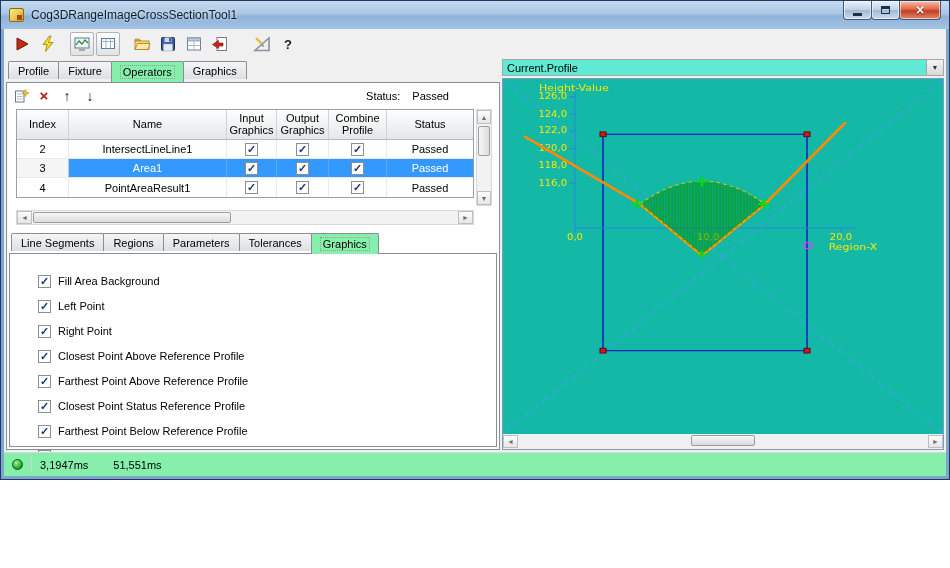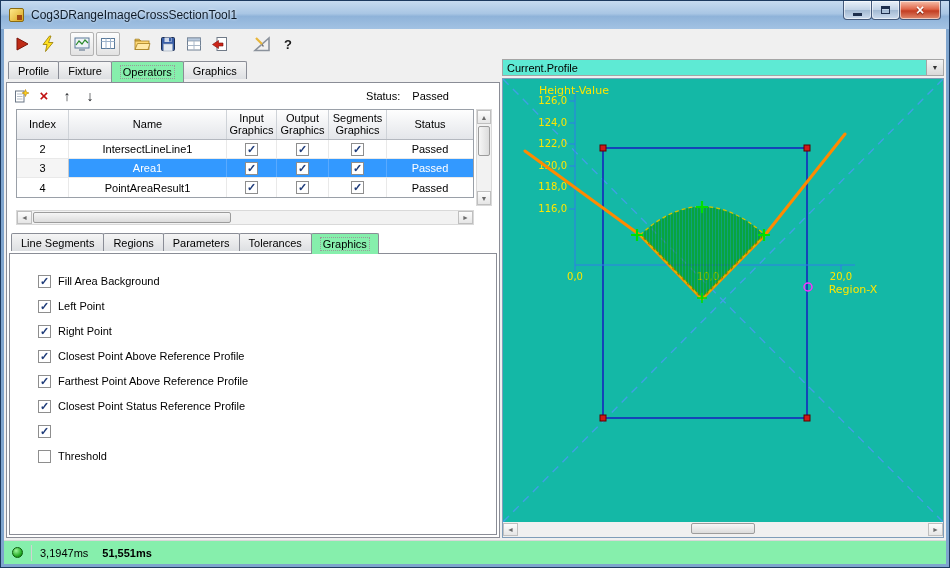--- a/index.html
+++ b/index.html
@@ -1,19 +1,19 @@
 <!DOCTYPE html>
 <html><head>
 <meta charset="utf-8">
 <style>
   * { margin:0; padding:0; box-sizing:border-box; }
   body { font-family:"Liberation Sans", sans-serif; font-size:11px; color:#000; background:#ffffff; }
 
   
-  .window { position:relative; width:950px; height:568px; border:1px solid #1d3a5f;
+  .window { position:relative; width:950px; height:480px; border:1px solid #1d3a5f;
             background:#7fa5ce; overflow:hidden; }
   .titlebar { position:relative; height:28px; display:flex; align-items:center; padding:0 8px;
               background:linear-gradient(180deg,#c7dbf0 0%,#a9c6e4 45%,#8fb3d9 55%,#a2c2e3 100%); }
   .app-icon { width:15px; height:14px; border:1px solid #8a6a10; border-radius:2px;
               background:linear-gradient(135deg,#ffe98a,#d9a520); position:relative; flex:0 0 auto; }
   .app-icon::after { content:""; position:absolute; right:1px; bottom:1px; width:5px; height:5px; background:#a34a12; }
   .title-text { margin-left:7px; font-size:12px; color:#0d1a28; text-shadow:0 0 3px rgba(255,255,255,.85); }
   .caption-btns { position:absolute; top:0; right:8px; display:flex; }
   .cap-btn { height:19px; border:1px solid #44597a; border-top:none; border-radius:0 0 4px 4px;
              display:flex; align-items:center; justify-content:center; margin-left:-1px;
@@ -116,21 +116,21 @@
   .plot-thumb { position:absolute; top:1px; height:11px; width:64px; left:calc(50% - 32px);
                 background:linear-gradient(#f6f6f6,#dcdcdc); border:1px solid #9c9c9c; border-radius:2px; }
 
   
   .statusbar { position:absolute; left:0; right:0; bottom:0; height:24px; background:#86efac;
                border-top:1px solid #d8d8d8; display:flex; align-items:center; padding-left:8px; }
   .led { width:11px; height:11px; border-radius:50%; border:1px solid #0a5a0a;
          background:radial-gradient(circle at 35% 30%,#9cf79c,#22a822 65%,#0c6a0c); }
   .sb-sep { width:1px; height:16px; background:#d2d2d2; margin:0 8px; }
   .sb-text { color:#000; }
-  .sb-text + .sb-text { margin-left:14px;font-weight:bold; }
+  .sb-text + .sb-text { margin-left:25px; }
 </style>
 </head>
 <body>
 
 <div class="window">
 
   <div class="titlebar">
     <span class="app-icon"></span>
     <span class="title-text">Cog3DRangeImageCrossSectionTool1</span>
     <div class="caption-btns">
@@ -261,21 +261,21 @@
           <span class="status-label">Status:</span>
           <span class="status-value">Passed</span>
         </div>
 
         <div class="op-table">
           <div class="tbl-header">
             <div class="th c-index">Index</div>
             <div class="th c-name">Name</div>
             <div class="th c-in">Input Graphics</div>
             <div class="th c-out">Output Graphics</div>
-            <div class="th c-comb">Segments Graphics</div>
+            <div class="th c-comb">Combine Profile</div>
             <div class="th c-status">Status</div>
           </div>
 
           <div class="tr">
             <div class="td c-index">2</div>
             <div class="td c-name">IntersectLineLine1</div>
             <div class="td c-in">
                 <span class="cb checked"></span>
               </div>
             <div class="td c-out">
@@ -368,20 +368,21 @@
           <div class="opt-row">
             <span class="cb checked"></span>
             <span>Farthest Point Above Reference Profile</span>
           </div>
           <div class="opt-row">
             <span class="cb checked"></span>
             <span>Closest Point Status Reference Profile</span>
           </div>
           <div class="opt-row">
             <span class="cb checked"></span>
+            <span>Farthest Point Below Reference Profile</span>
           </div>
           <div class="opt-row">
             <span class="cb"></span>
             <span>Threshold</span>
           </div>
         </div>
       </div>
     </div>
 
     <div class="right-panel">

